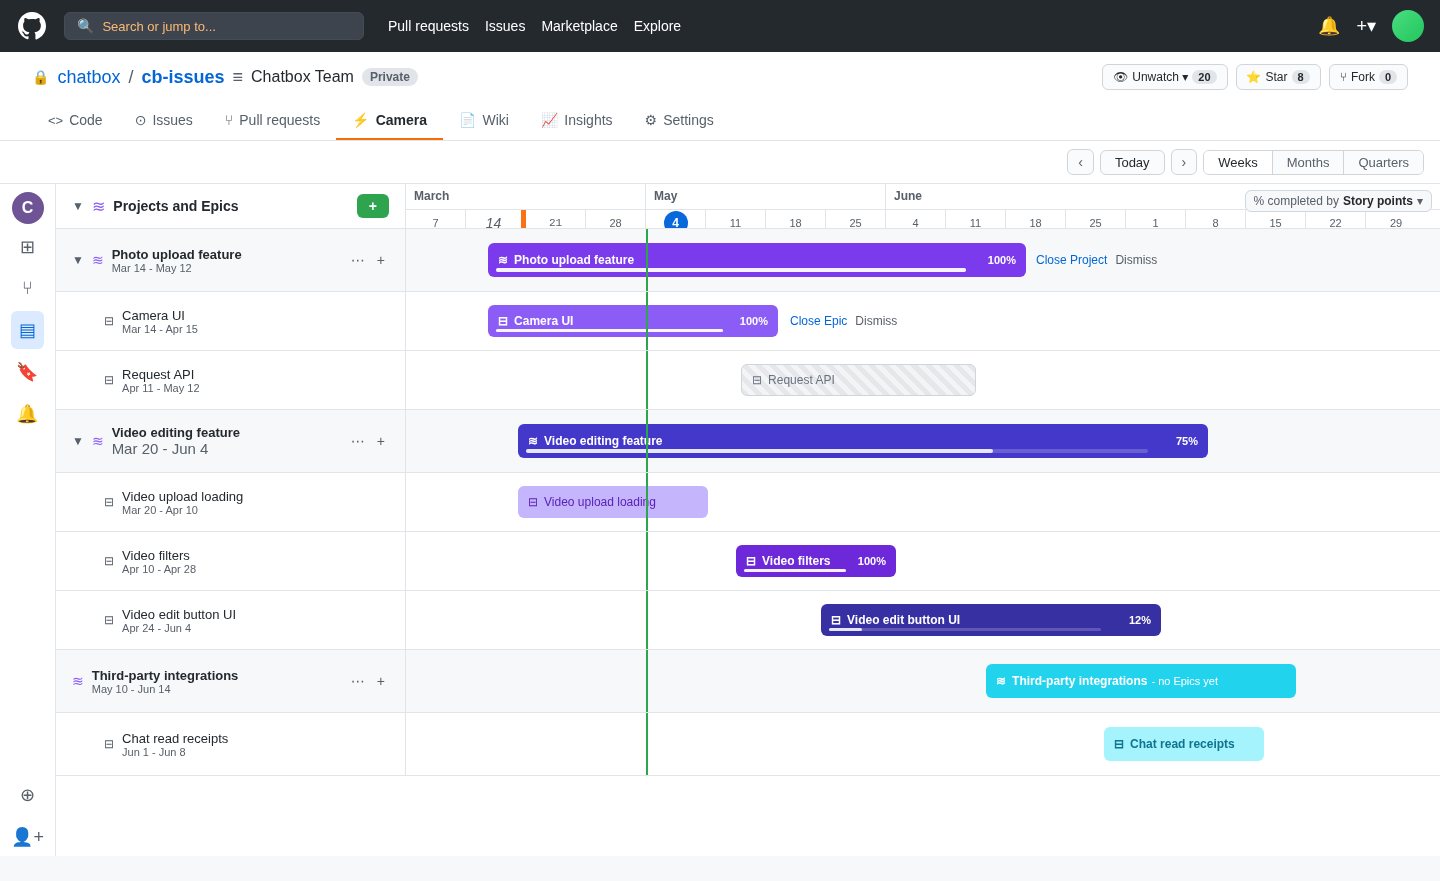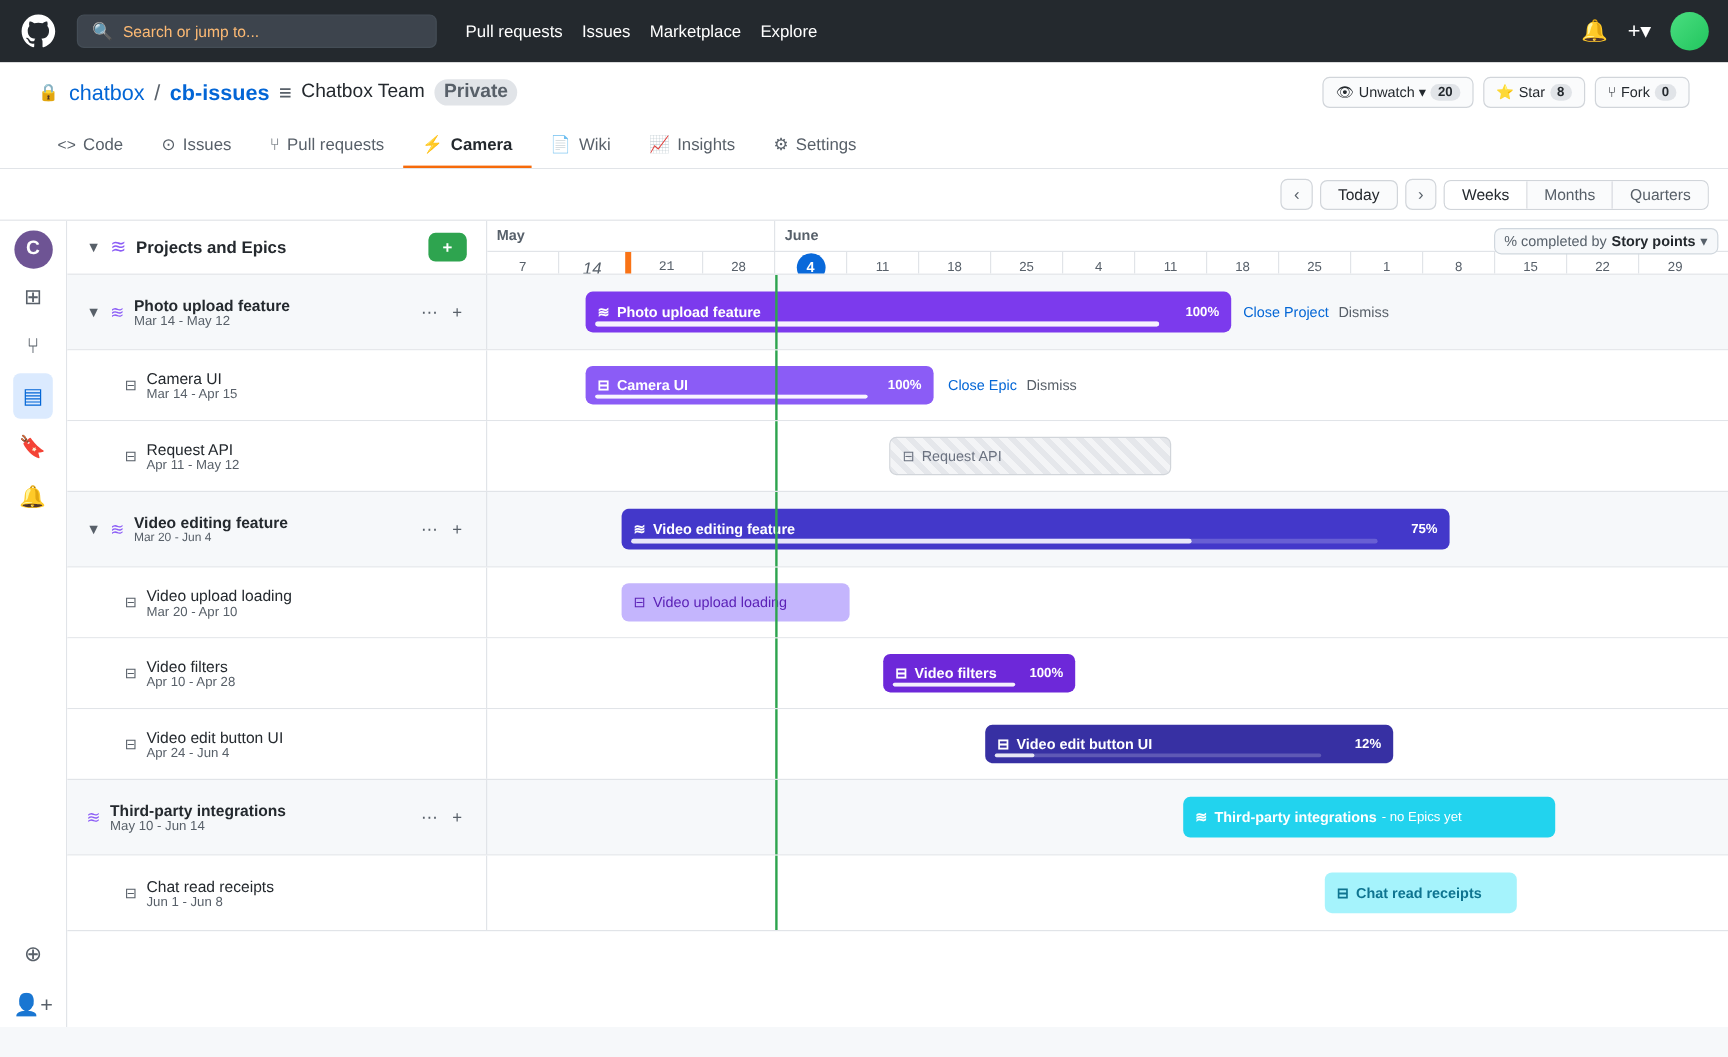--- a/index.html
+++ b/index.html
@@ -41,21 +41,21 @@
 
 <div style="background:#fff;border-bottom:1px solid #e1e4e8;padding:12px 32px 0;">
   <div style="display:flex;align-items:center;justify-content:space-between;margin-bottom:12px;">
     <div style="display:flex;align-items:center;gap:8px;font-size:18px;">
       <span style="color:#586069;font-size:14px;">🔒</span>
       <a style="color:#0366d6;text-decoration:none;font-weight:400;">chatbox</a>
       <span style="color:#586069;">/</span>
       <a style="color:#0366d6;text-decoration:none;font-weight:600;">cb-issues</a>
       <span style="color:#586069;">≡</span>
       <span style="font-weight:400;font-size:16px;color:#24292e;">Chatbox Team</span>
-      <span style="background:#e1e4e8;border-radius:20px;font-size:16px;padding:2px 8px;color:#586069;font-weight:600;">Private</span>
+      <span style="background:#e1e4e8;border-radius:20px;font-size:12px;padding:2px 8px;color:#586069;font-weight:600;">Private</span>
     </div>
     <div style="display:flex;gap:8px;">
       <button style="border:1px solid #d1d5da;border-radius:6px;background:#fafbfc;padding:5px 10px;font-size:12px;display:flex;align-items:center;gap:4px;cursor:pointer;color:#24292e;">
         <span>👁</span>
         <span>Unwatch ▾</span>
         <span style="background:#e1e4e8;border-radius:20px;padding:1px 6px;font-size:11px;font-weight:600;">20</span>
       </button>
       <button style="border:1px solid #d1d5da;border-radius:6px;background:#fafbfc;padding:5px 10px;font-size:12px;display:flex;align-items:center;gap:4px;cursor:pointer;color:#24292e;">
         <span>⭐</span>
         <span>Star</span>
@@ -138,20 +138,21 @@
             <span style="color:#8b5cf6;font-size:16px;">≋</span>
             <span style="font-weight:600;font-size:14px;">Projects and Epics</span>
           </div>
           <button style="background:#2ea44f;color:#fff;border:none;border-radius:6px;padding:4px 12px;font-size:14px;cursor:pointer;font-weight:600;">+</button>
         </div>
 
         <div style="flex:1;overflow:hidden;position:relative;">
           <div style="display:flex;width:1050px;">
 
             <div style="position:absolute;top:0;left:0;right:0;display:flex;height:26px;border-bottom:1px solid #e1e4e8;">
+              <div style="width:240px;font-size:12px;font-weight:600;color:#57606a;padding:5px 8px;border-right:1px solid #e1e4e8;">March</div>
               <div style="width:240px;font-size:12px;font-weight:600;color:#57606a;padding:5px 8px;border-right:1px solid #e1e4e8;">May</div>
               <div style="width:300px;font-size:12px;font-weight:600;color:#57606a;padding:5px 8px;">June</div>
             </div>
 
             <div style="position:absolute;top:26px;left:0;right:0;display:flex;height:26px;">
 
               <div style="width:60px;font-size:11px;color:#57606a;display:flex;align-items:center;justify-content:center;border-right:1px solid #e1e4e8;">7</div>
               <div style="width:60px;font-size:14px;color:#57606a;display:flex;align-items:center;justify-content:center;border-right:5px solid #f97316;font-style:italic;">14</div>
               <div style="width:60px;font-size:11px;color:#57606a;display:flex;align-items:center;justify-content:center;border-right:1px solid #e1e4e8;font-family:Liberation Mono, monospace;">21</div>
               <div style="width:60px;font-size:11px;color:#57606a;display:flex;align-items:center;justify-content:center;border-right:1px solid #e1e4e8;">28</div>
@@ -262,21 +263,21 @@
             </div>
           </div>
         </div>
 
         <div style="display:flex;min-height:62px;border-bottom:1px solid #e1e4e8;background:#f6f8fa;">
           <div style="width:350px;flex-shrink:0;padding:10px 16px;display:flex;align-items:center;gap:8px;border-right:1px solid #e1e4e8;">
             <span style="color:#586069;cursor:pointer;font-size:12px;">▼</span>
             <span style="color:#8b5cf6;font-size:14px;">≋</span>
             <div style="display:flex;flex-direction:column;">
               <span style="font-weight:700;font-size:13px;color:#24292e;">Video editing feature</span>
-              <span style="font-size:10px;color:#586069;">Mar 20 - Jun 4</span>
+              <span style="font-size:15px;color:#586069;">Mar 20 - Jun 4</span>
             </div>
             <div style="margin-left:auto;display:flex;gap:4px;">
               <button style="border:none;background:none;cursor:pointer;color:#586069;font-size:14px;padding:2px 4px;">⋯</button>
               <button style="border:none;background:none;cursor:pointer;color:#586069;font-size:14px;padding:2px 4px;">+</button>
             </div>
           </div>
           <div style="flex:1;position:relative;display:flex;align-items:center;min-height:62px;">
             <div style="position:absolute;left:240px;top:0;bottom:0;width:2px;background:#2da44e;z-index:5;"></div>
             <div style="position:absolute;left:112px;width:690px;height:34px;border-radius:6px;background:#4338ca;color:#fff;display:flex;align-items:center;padding:0 10px;font-size:12px;font-weight:600;overflow:hidden;cursor:pointer;">
               <span style="margin-right:6px;">≋</span>

